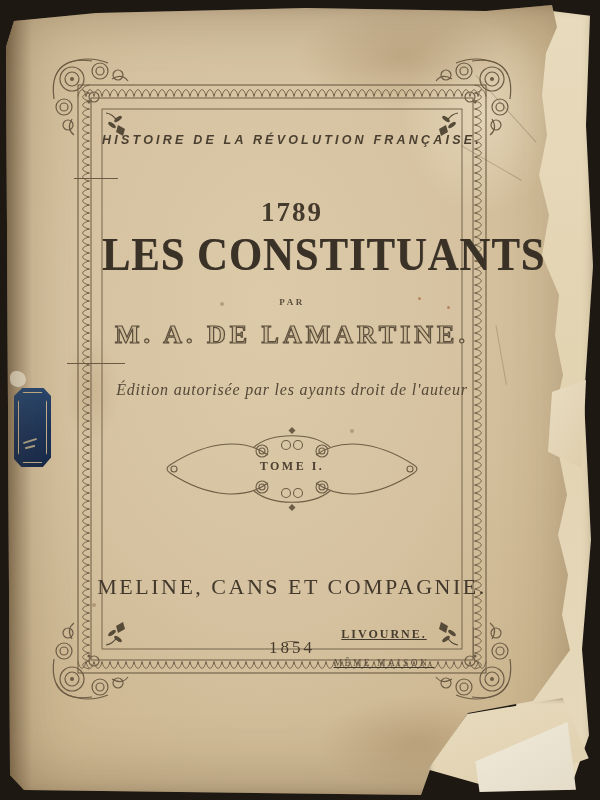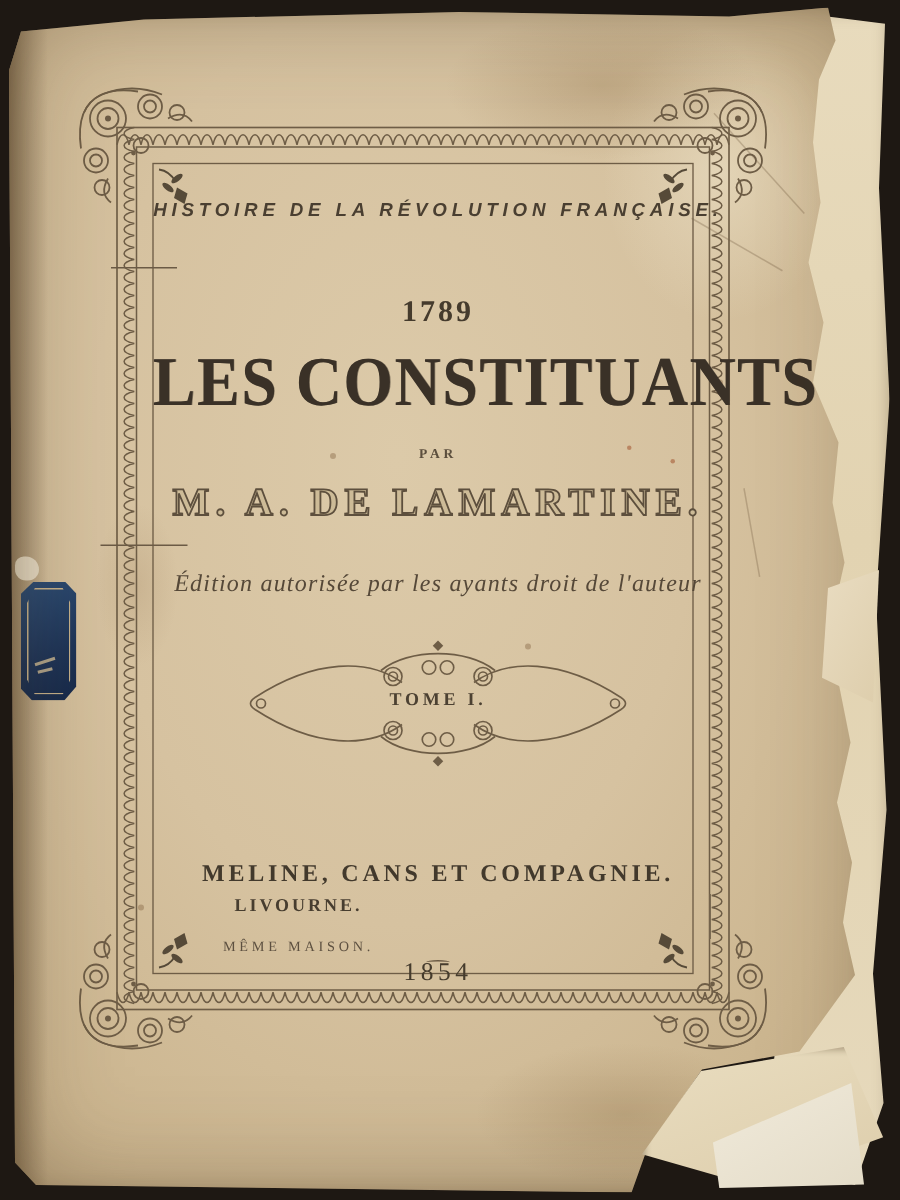--- a/index.html
+++ b/index.html
@@ -65,34 +65,34 @@
   
   .frame{position:absolute;left:36px;top:44px;}
   
   .content{position:absolute;left:90px;top:0;width:392px;height:100%;color:#42382b;}
   .content>div{position:absolute;left:0;right:0;text-align:center;}
   .series{top:128px;font-family:"Liberation Sans","DejaVu Sans",sans-serif;font-weight:bold;
     font-size:12.5px;letter-spacing:3.2px;color:#4a3f31;font-style:italic;}
   .rule{position:absolute;height:1px;background:#6b5a45;left:50%;}
   .rule1{top:173px;width:44px;margin-left:-22px;}
   .rule2{top:358px;width:58px;margin-left:-29px;}
-  .y1789{top:192px;font-weight:bold;font-size:20px;letter-spacing:2px;color:#453b2d;}
+  .y1789{top:192px;font-weight:bold;font-size:27px;letter-spacing:2px;color:#453b2d;}
   .title{top:224px;font-weight:bold;font-size:44px;letter-spacing:1px;color:#3a3127;
     white-space:nowrap;transform:scale(.97,1.06);text-shadow:.4px .4px 0 rgba(58,49,39,.5);}
   .par{top:292px;font-weight:bold;font-size:9px;letter-spacing:2.5px;color:#5c4f3e;}
   .author{top:315px;font-weight:bold;font-size:26px;letter-spacing:4px;white-space:nowrap;
     color:#cdbb97;-webkit-text-stroke:1.2px #5d4f3d;}
   .edition{top:376px;font-style:italic;font-size:16px;letter-spacing:.8px;color:#554838;}
   .cartouche{top:418px;height:92px;}
   .cartouche svg{display:block;margin:0 auto;}
   .volume{position:absolute;left:0;right:0;top:36px;font-weight:bold;font-size:12px;
     letter-spacing:2.5px;color:#4c4132;}
   .city{top:541px;font-weight:bold;font-size:21px;letter-spacing:4px;color:#3f362a;}
-  .publisher{top:569px;font-weight:bold;font-size:16px;letter-spacing:2.5px;color:#42392c;}
-  .imprint-cols{top:591px;display:flex;justify-content:space-between;align-items:flex-start;padding-left:28px;}
+  .publisher{top:569px;font-weight:normal;font-size:22px;letter-spacing:2.5px;color:#42392c;}
+  .imprint-cols{top:622px;display:flex;justify-content:flex-end;align-items:flex-start;padding-left:28px;text-decoration:underline;}
   .imp-col{width:150px;}
   .imp-place{font-weight:bold;font-size:12px;letter-spacing:2px;color:#473d2f;}
   .imp-agent{margin-top:16px;font-size:9.5px;letter-spacing:2.5px;color:#5d5040;}
   .imp-divider{width:1px;height:30px;background:#7a6a52;margin:0 14px;}
   .orn-dash{top:625px;}
   .orn-dash span{display:inline-block;width:16px;height:2px;border-top:1px solid #6b5a45;border-radius:50%;}
   .year{top:633px;font-weight:normal;font-size:17px;letter-spacing:3px;color:#45484-;color:#453b2d;}
 </style>
 </head>
 <body>

